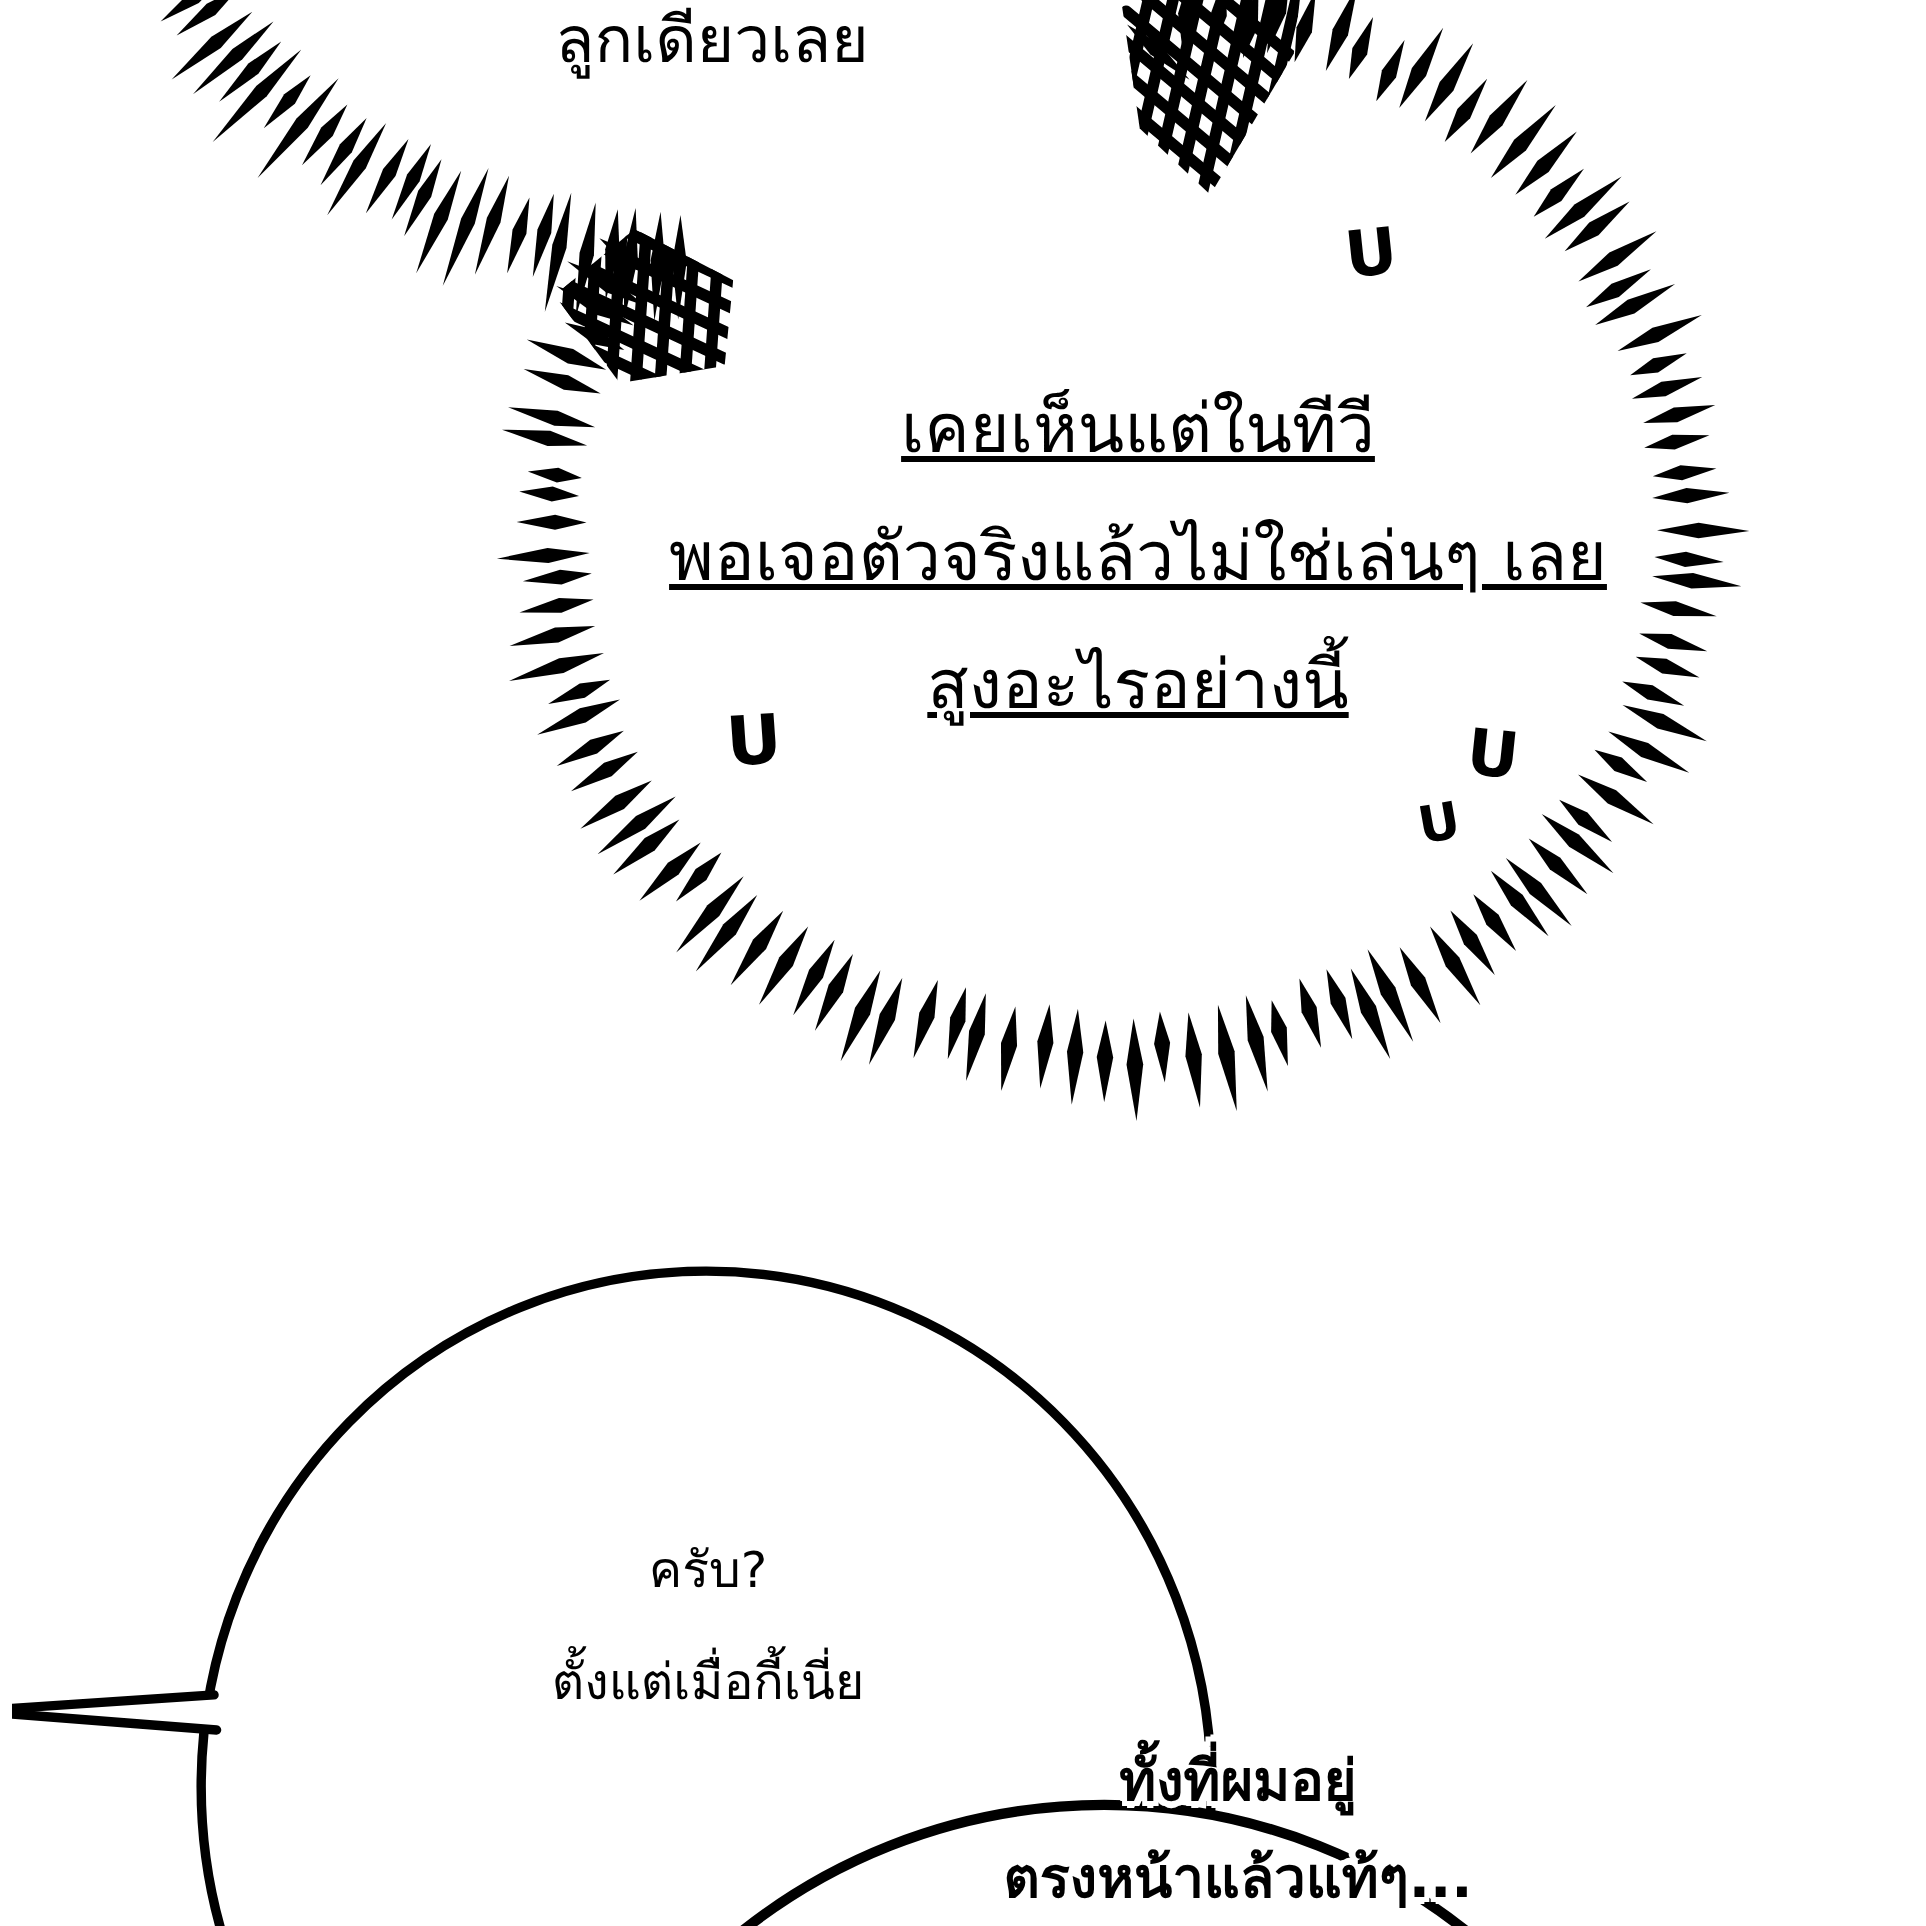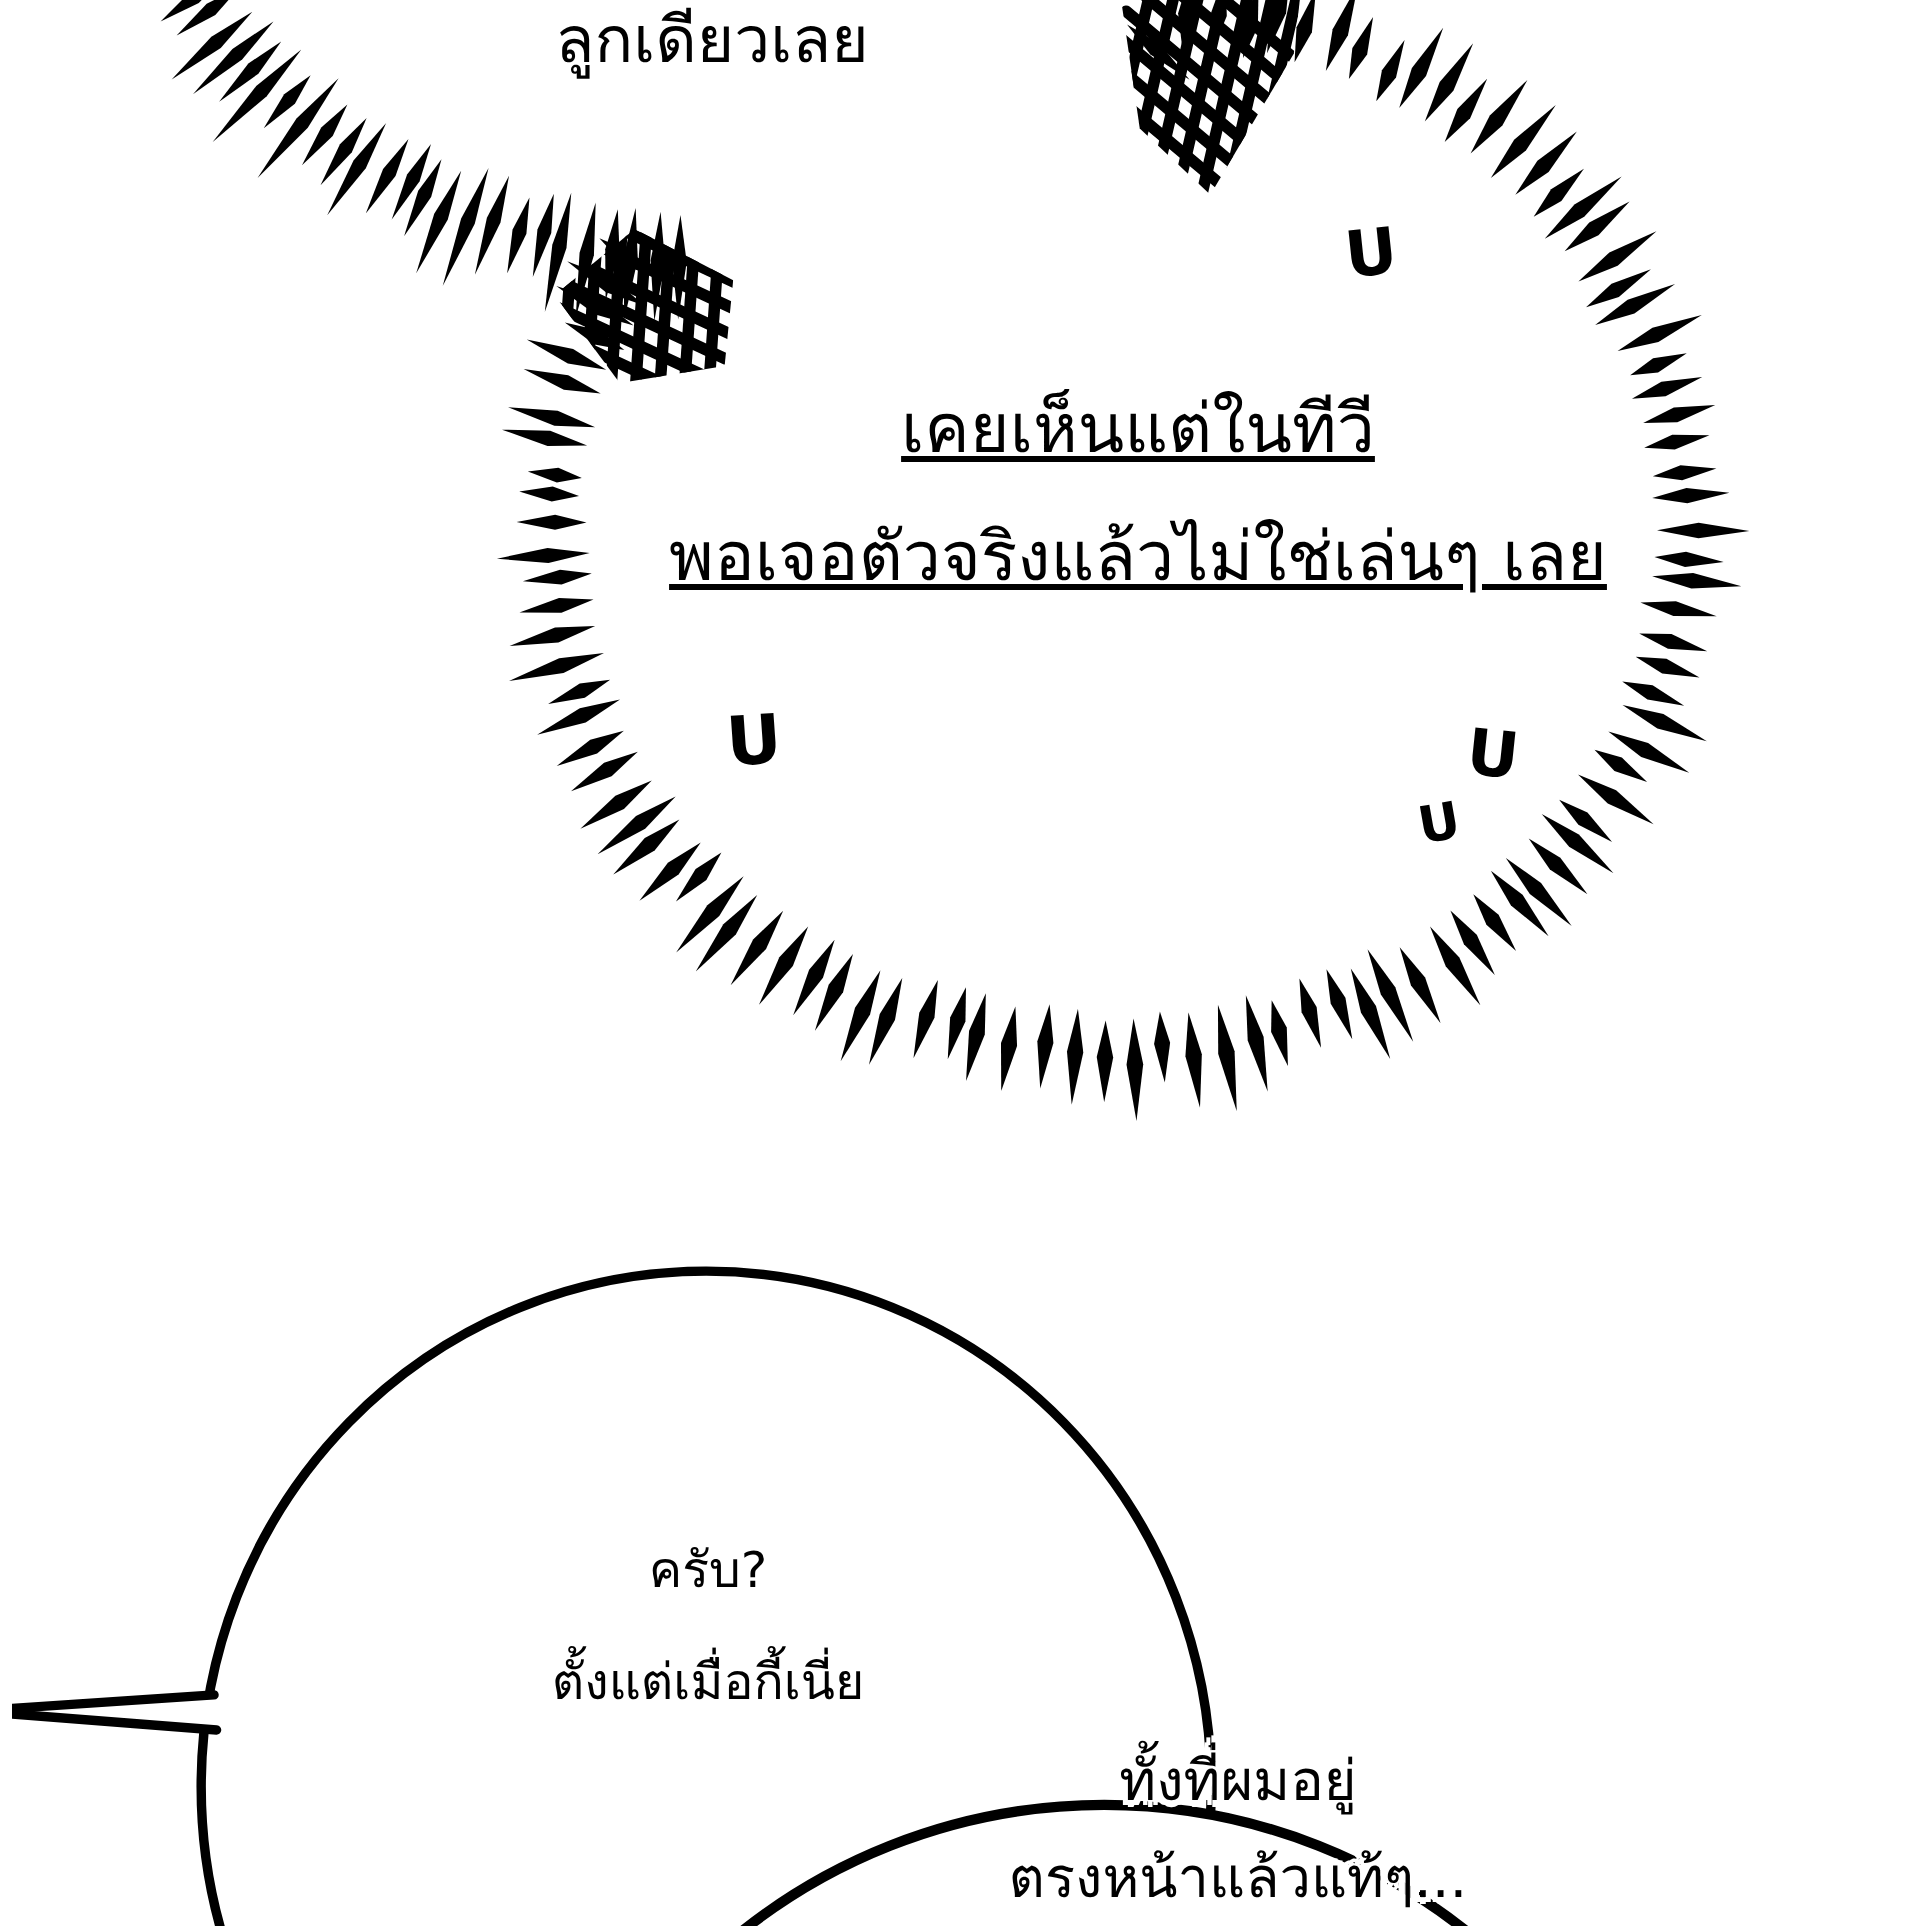--- a/index.html
+++ b/index.html
@@ -3,21 +3,21 @@
 <meta charset="utf-8">
 <style>
   html,body{margin:0;padding:0;background:#fff;}
   #canvas{position:relative;width:1926px;height:1926px;overflow:hidden;background:#fff;
           font-family:"DejaVu Sans","Liberation Sans",sans-serif;color:#000;margin-left:12px;}
   #art{position:absolute;left:0;top:0;width:1926px;height:1926px;}
   .txt{position:absolute;transform:translateX(-50%);text-align:center;white-space:nowrap;color:#000;}
   #top-text{left:700px;top:-3.4px;font-size:64px;line-height:86px;}
   #center-text{left:1126px;top:365px;font-size:68px;line-height:128px;text-decoration:underline;}
   #bottom-text{left:696px;top:1514px;font-size:50px;line-height:112px;}
-  #floating-text{left:1226px;top:1732px;font-size:56px;line-height:97px;font-weight:normal;
+  #floating-text{left:1226px;top:1732px;font-size:56px;line-height:97px;font-weight:bold;
     text-shadow:-5.1px -5.1px 0 #fff,5.1px -5.1px 0 #fff,-5.1px 5.1px 0 #fff,5.1px 5.1px 0 #fff,
                 -6.8px 0 0 #fff,6.8px 0 0 #fff,0 -6.8px 0 #fff,0 6.8px 0 #fff;}
   .u-mark{position:absolute;font-weight:bold;color:#000;line-height:1;
           font-family:"DejaVu Sans",sans-serif;}
 </style>
 </head>
 <body>
 
 <div id="canvas">
 
@@ -201,20 +201,21 @@
       <circle cx="2552" cy="5577" r="1360" fill="#fff" stroke="#000" stroke-width="24"></circle>
     </svg>
 
   <div class="txt" id="top-text">
     <div>ลูกเดียวเลย</div>
   </div>
 
   <div class="txt" id="center-text">
     <div>เคยเห็นแต่ในทีวี</div>
     <div>พอเจอตัวจริงแล้วไม่ใช่เล่นๆ เลย</div>
+    <div>สูงอะไรอย่างนี้</div>
   </div>
 
   <div class="txt" id="bottom-text">
     <div>ครับ?</div>
     <div>ตั้งแต่เมื่อกี้เนี่ย</div>
   </div>
 
   <div class="txt" id="floating-text">
     <div>ทั้งที่ผมอยู่</div>
     <div>ตรงหน้าแล้วแท้ๆ...</div>

